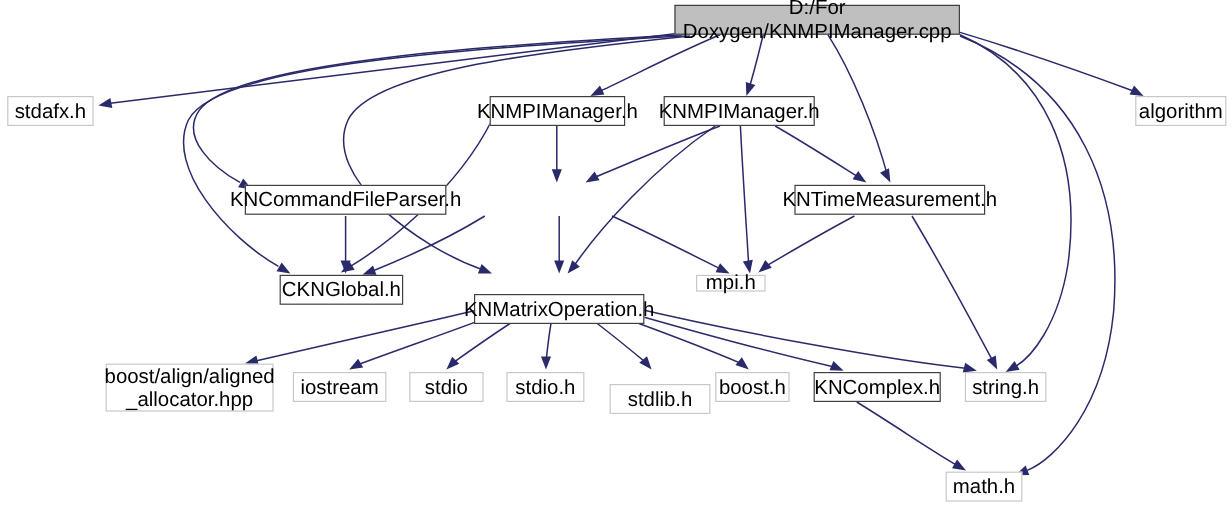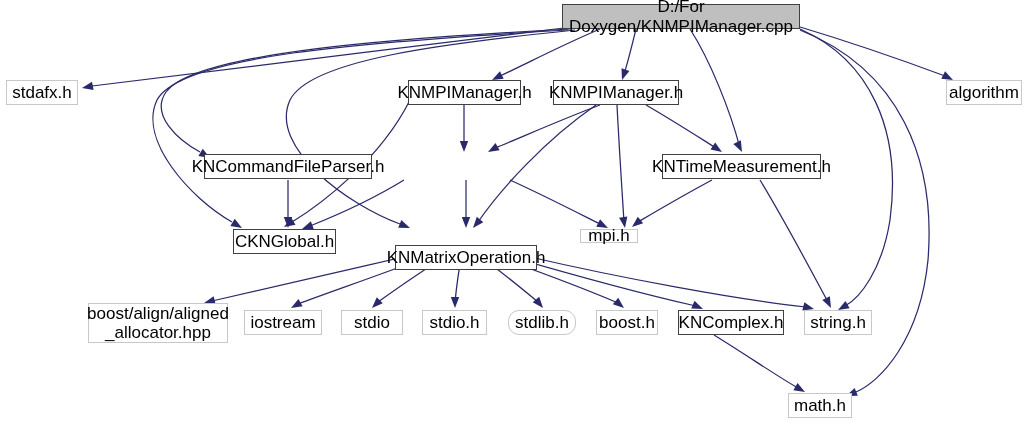--- a/index.html
+++ b/index.html
@@ -121,18 +121,18 @@
     <div class="node bold" style="left: 204px; top: 154px; width: 168px; height: 25px;">KNCommandFileParser.h</div>
     <div class="node bold" style="left: 662px; top: 154px; width: 159px; height: 25px;">KNTimeMeasurement.h</div>
     <div class="node bold" style="left: 233px; top: 229px; width: 103px; height: 25px;">CKNGlobal.h</div>
     <div class="node bold" style="left: 395px; top: 229px; width: 142px; height: 25px; margin-top: 16px;">KNMatrixOperation.h</div>
     <div class="node" style="left: 580px; top: 229px; width: 58px; height: 14px;">mpi.h</div>
     <div class="node" style="left: 88px; top: 303px; width: 140px; height: 40px;">boost/align/aligned
 _allocator.hpp</div>
     <div class="node" style="left: 244px; top: 310px; width: 78px; height: 25px;">iostream</div>
     <div class="node" style="left: 341px; top: 310px; width: 62px; height: 25px;">stdio</div>
     <div class="node" style="left: 422px; top: 310px; width: 65px; height: 25px;">stdio.h</div>
-    <div class="node" style="left: 508px; top: 310px; width: 68px; height: 25px; border-radius: 11px;">stdlib.h</div>
+    <div class="node" style="left: 508px; top: 320px; width: 84px; height: 25px;">stdlib.h</div>
     <div class="node" style="left: 596px; top: 310px; width: 62px; height: 25px;">boost.h</div>
     <div class="node bold" style="left: 678px; top: 310px; width: 106px; height: 25px;">KNComplex.h</div>
     <div class="node" style="left: 804px; top: 310px; width: 68px; height: 25px;">string.h</div>
     <div class="node" style="left: 788px; top: 393px; width: 64px; height: 25px;">math.h</div>
   </div>
 
 </body></html>

